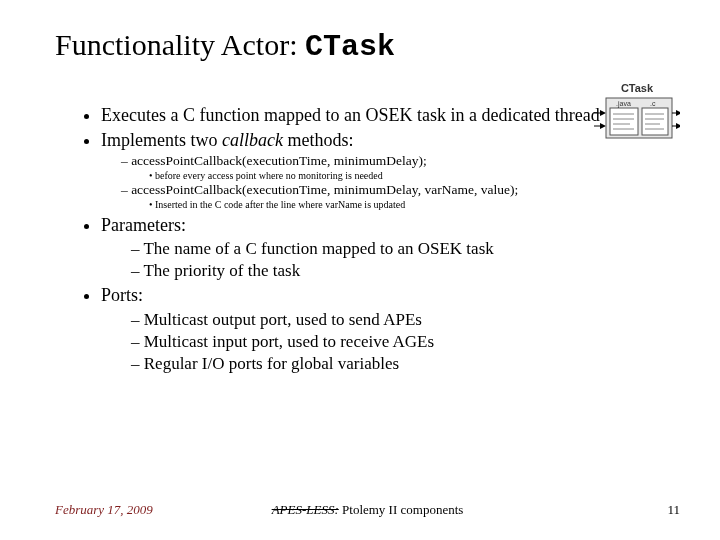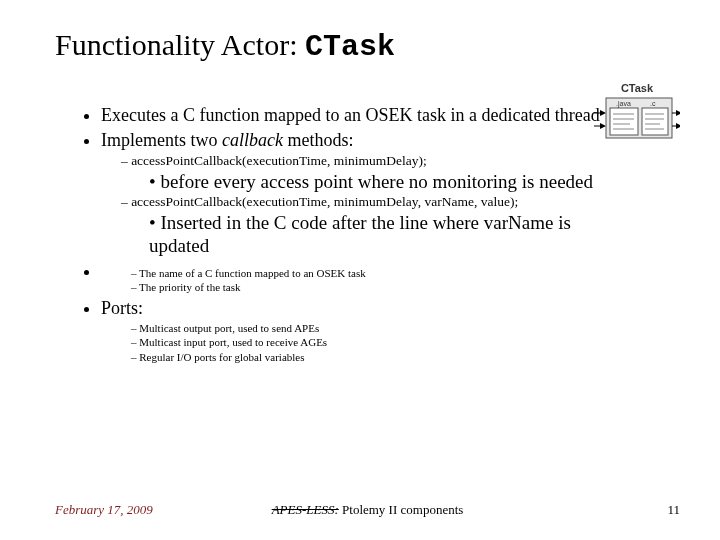--- a/index.html
+++ b/index.html
@@ -51,30 +51,30 @@
     font-size: 13.5px;
     line-height: 1.25;
   }
   ul.sub1 > li::before {
     content: "–  ";
   }
   ul.sub2 {
     list-style: none;
     padding-left: 28px;
     margin: 0;
-    font-size: 19px;
+    font-size: 10px;
   }
   ul.sub2 > li::before {
     content: "•  ";
   }
   ul.param-sub {
     list-style: none;
     padding-left: 30px;
     margin: 2px 0 2px 0;
-    font-size: 11px;
+    font-size: 17px;
     line-height: 1.3;
   }
   ul.param-sub > li::before {
     content: "–  ";
   }
   .diagram {
     position: absolute;
     top: 82px;
     right: 40px;
     width: 86px;
@@ -159,20 +159,21 @@
         <ul class="sub2">
           <li>before every access point where no monitoring is needed</li>
         </ul>
         <li>accessPointCallback(executionTime, minimumDelay, varName, value);</li>
         <ul class="sub2">
           <li>Inserted in the C code after the line where varName is updated</li>
         </ul>
       </ul>
     </li>
     <li class="wide">
+      <span>Parameters:</span>
       <ul class="param-sub">
         <li>The name of a C function mapped to an OSEK task</li>
         <li>The priority of the task</li>
       </ul>
     </li>
     <li class="wide">
       <span>Ports:</span>
       <ul class="param-sub">
         <li>Multicast output port, used to send APEs</li>
         <li>Multicast input port, used to receive AGEs</li>

